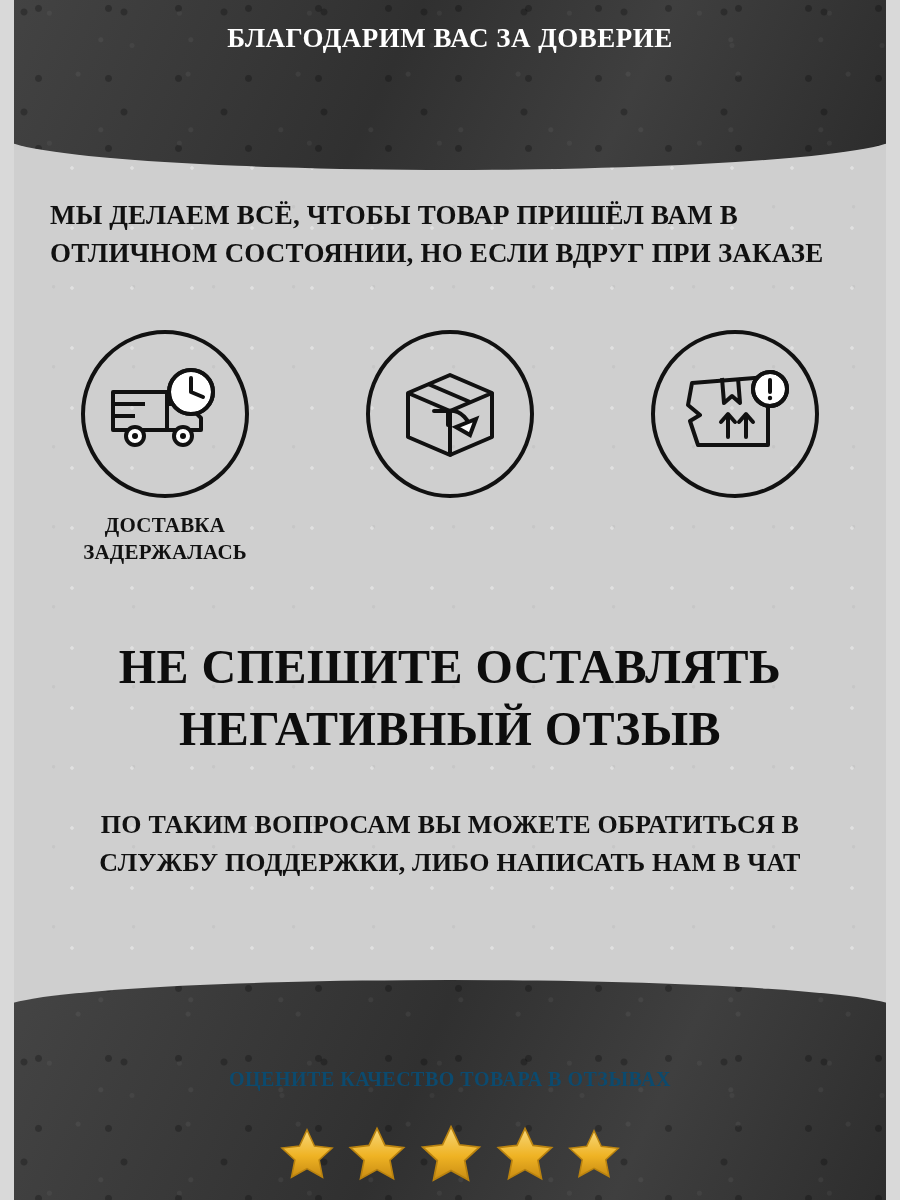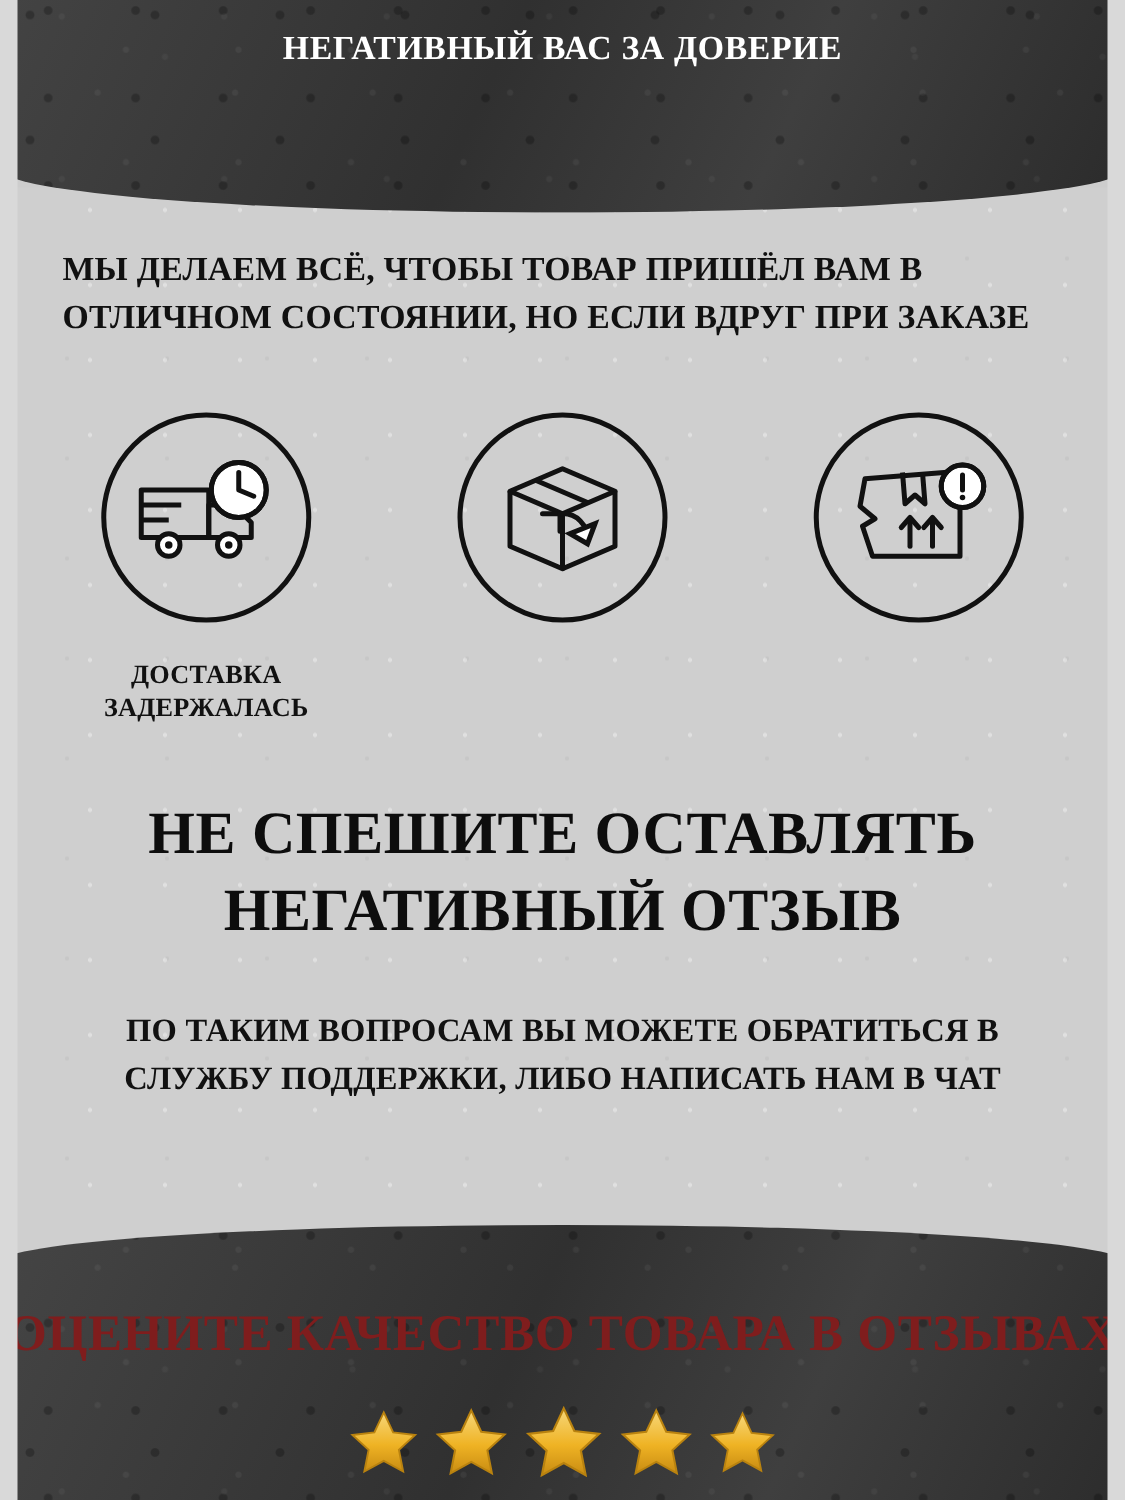--- a/index.html
+++ b/index.html
@@ -142,21 +142,21 @@
     height: 168px;
     border: 4px solid #111111;
     border-radius: 50%;
     display: flex;
     align-items: center;
     justify-content: center;
     background: transparent;
     box-sizing: border-box;
   }
   .icon-caption {
-    margin-top: 28px;
+    margin-top: 14px;
     font-size: 21px;
     font-weight: bold;
     color: #111111;
     text-align: center;
     line-height: 1.3;
     letter-spacing: 0.2px;
     white-space: pre-line;
   }
 
   
@@ -186,23 +186,23 @@
     line-height: 1.45;
     letter-spacing: 0.2px;
     z-index: 4;
   }
   .footer-text {
     position: absolute;
     bottom: 108px;
     left: 0;
     width: 900px;
     text-align: center;
-    font-size: 41px;
-    font-weight: bold;
-    color: #7f1d1d;
+    font-size: 20px;
+    font-weight: bold;
+    color: #0c4a6e;
     line-height: 1.25;
     letter-spacing: 0.5px;
     z-index: 5;
   }
   .stars {
     position: absolute;
     bottom: 10px;
     left: 0;
     width: 900px;
     display: flex;
@@ -222,21 +222,21 @@
 
   <div class="body-bg"></div>
 
   <div class="band band-top"></div>
   <div class="band band-bottom"></div>
 
   <div class="edge edge-left"></div>
   <div class="edge edge-right"></div>
 
   <div class="header">
-    <div class="header-sub">НЕГАТИВНЫЙ ВАС ЗА ДОВЕРИЕ</div>
+    <div class="header-sub">БЛАГОДАРИМ ВАС ЗА ДОВЕРИЕ</div>
   </div>
 
   <div class="intro">МЫ ДЕЛАЕМ ВСЁ, ЧТОБЫ ТОВАР ПРИШЁЛ ВАМ В ОТЛИЧНОМ СОСТОЯНИИ, НО ЕСЛИ ВДРУГ ПРИ ЗАКАЗЕ</div>
 
   <div class="icons-row">
 
     <div class="icon-item">
       <div class="icon-circle">
         <svg width="120" height="100" viewBox="0 0 120 100" fill="none" stroke="#111" stroke-width="4">
 

